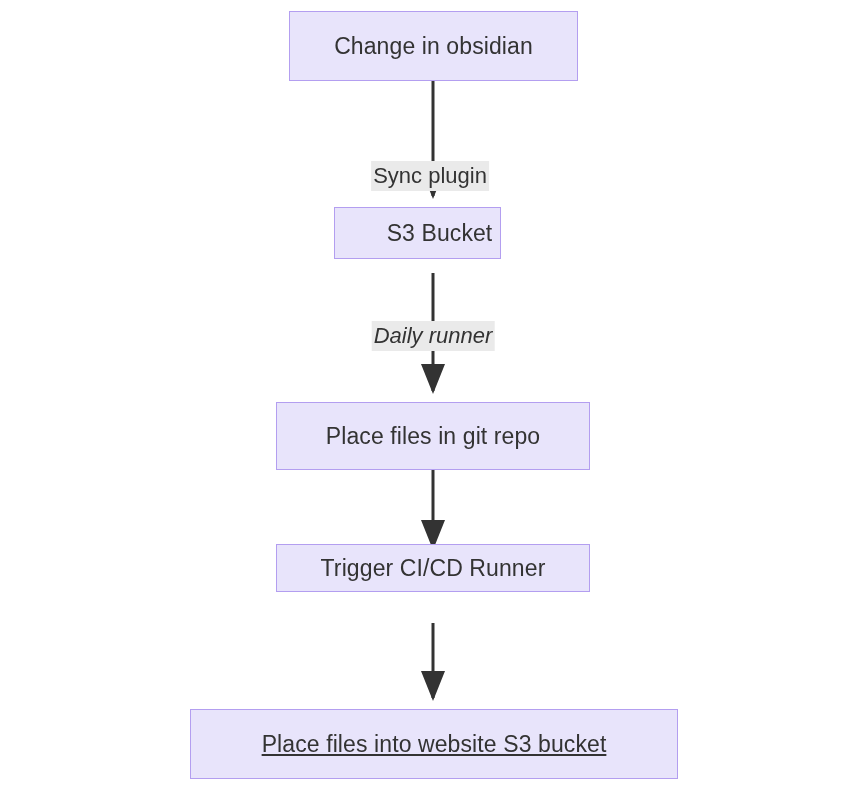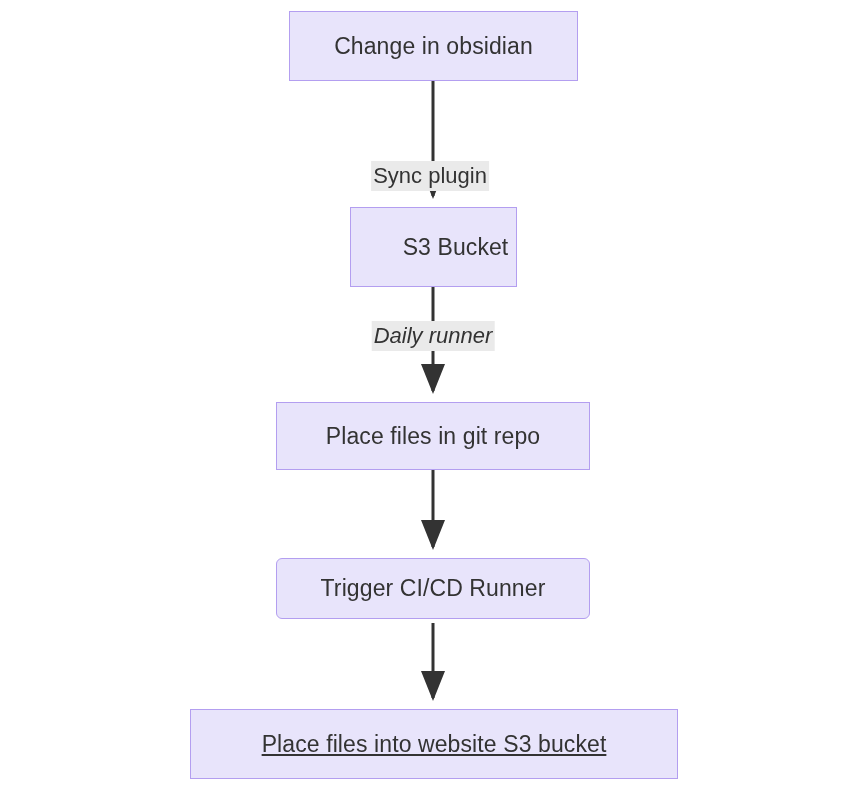--- a/index.html
+++ b/index.html
@@ -74,29 +74,29 @@
 
     <line x1="433" y1="470" x2="433" y2="547" stroke="#333333" stroke-width="3" marker-end="url(#arrowhead)"></line>
 
     <line x1="433" y1="623" x2="433" y2="698" stroke="#333333" stroke-width="3" marker-end="url(#arrowhead)"></line>
   </svg>
 
   <div class="node" style="left:289px; top:11px; width:289px; height:70px;">
     <span class="node-label">Change in obsidian</span>
   </div>
 
-  <div class="node" style="left:350px; top:207px; width:167px; height:80px;padding-left:44px;">
+  <div class="node" style="left:334px; top:207px; width:167px; height:52px;padding-left:44px;">
     <span class="node-label">S3 Bucket</span>
   </div>
 
   <div class="node" style="left:276px; top:402px; width:314px; height:68px;justify-content:center;">
     <span class="node-label">Place files in git repo</span>
   </div>
 
-  <div class="node" style="left:276px; top:558px; width:314px; height:61px;border-radius:6px;">
+  <div class="node" style="left:276px; top:544px; width:314px; height:48px;">
     <span class="node-label">Trigger CI/CD Runner</span>
   </div>
 
   <div class="node" style="left:190px; top:709px; width:488px; height:70px;text-decoration:underline;">
     <span class="node-label">Place files into website S3 bucket</span>
   </div>
 
   <div class="edge-label" style="left:430px; top:126px;margin-top:35px;">Sync plugin</div>
 
   <div class="edge-label" style="left:433px; top:321px;font-style:italic;">Daily runner</div>

